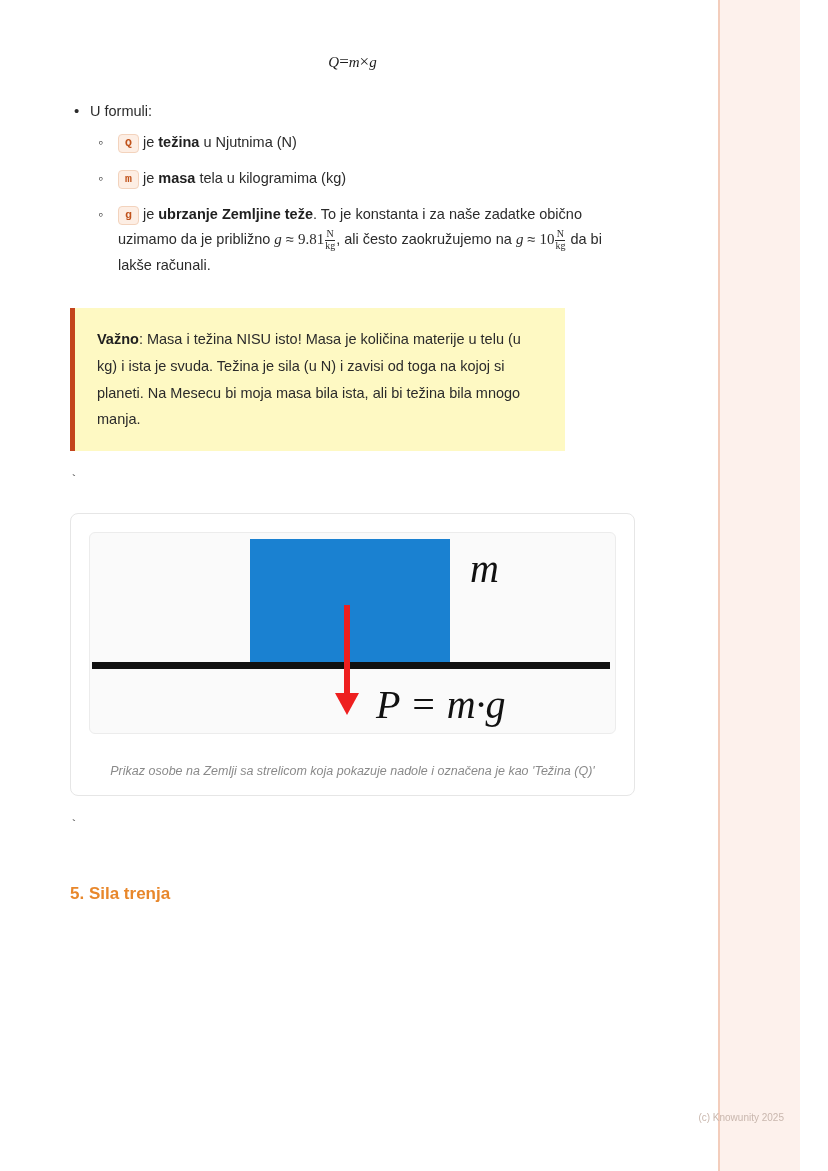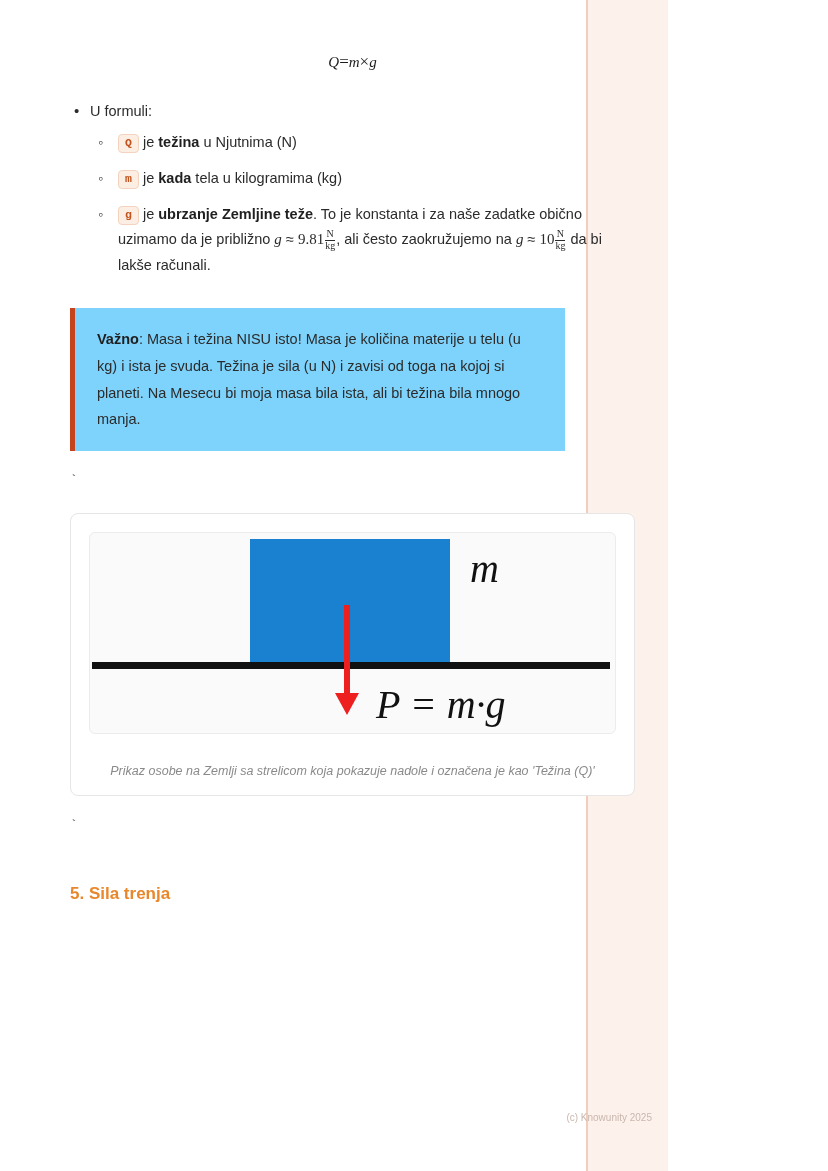--- a/index.html
+++ b/index.html
@@ -10,21 +10,21 @@
   body {
     width: 828px;
     height: 1171px;
     font-family: "Liberation Sans", sans-serif;
     color: #2b2b2b;
     position: relative;
     overflow: hidden;
   }
   .page {
     position: relative;
-    width: 668px;
+    width: 800px;
     height: 1171px;
     box-sizing: border-box;
   }
   
   .side-strip {
     position: absolute;
     top: 0;
     right: 0;
     width: 80px;
     height: 1171px;
@@ -117,21 +117,21 @@
     font-style: normal;
     font-size: 10px;
     line-height: 1.05;
     margin: 0 1px;
   }
   .frac .num { display: block; }
   .frac .den { display: block; border-top: 1px solid #2b2b2b; }
   
   .callout {
     margin-top: 30px;
-    background: #7dd3fc;
+    background: #fef9c3;
     border-left: 5px solid #c4441d;
     padding: 18px 22px 18px 22px;
     font-size: 14.5px;
     line-height: 1.85;
     color: #2b2b2b;
     width: 495px;
     box-sizing: border-box;
   }
   .backtick {
     font-family: "Liberation Mono", monospace;
@@ -260,21 +260,21 @@
       <li>
         <span>U formuli:</span>
 
         <ul class="lvl2">
           <li>
             <code class="inline">Q</code>
             <span>je </span><b>težina</b><span> u Njutnima (N)</span>
           </li>
           <li>
             <code class="inline">m</code>
-            <span>je </span><b>kada</b><span> tela u kilogramima (kg)</span>
+            <span>je </span><b>masa</b><span> tela u kilogramima (kg)</span>
           </li>
           <li>
             <code class="inline">g</code>
             <span>je </span><b>ubrzanje Zemljine teže</b><span>. To je konstanta i za naše zadatke obično uzimamo da je približno </span><span class="mathvar">g</span> <span>≈</span> <span class="mathvar" style="font-style:normal">9.81</span><span class="frac"><span class="num">N</span><span class="den">kg</span></span><span>, ali često zaokružujemo na </span><span class="mathvar">g</span> <span>≈</span> <span class="mathvar" style="font-style:normal">10</span><span class="frac"><span class="num">N</span><span class="den">kg</span></span><span> da bi lakše računali.</span>
           </li>
         </ul>
       </li>
     </ul>
 
     <div class="callout">

